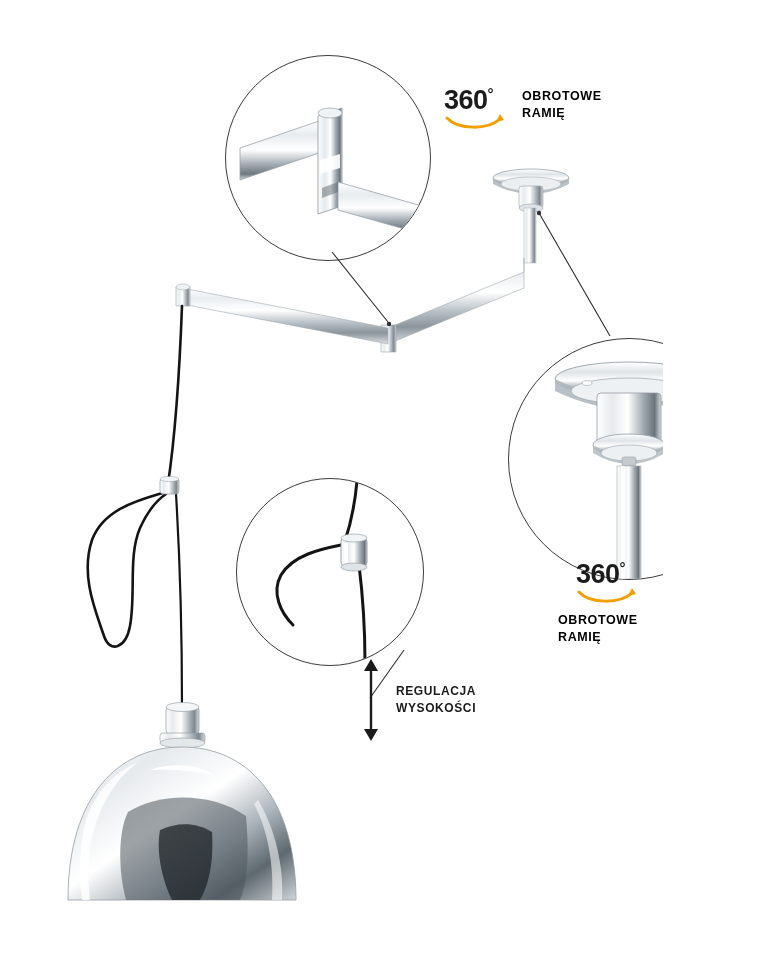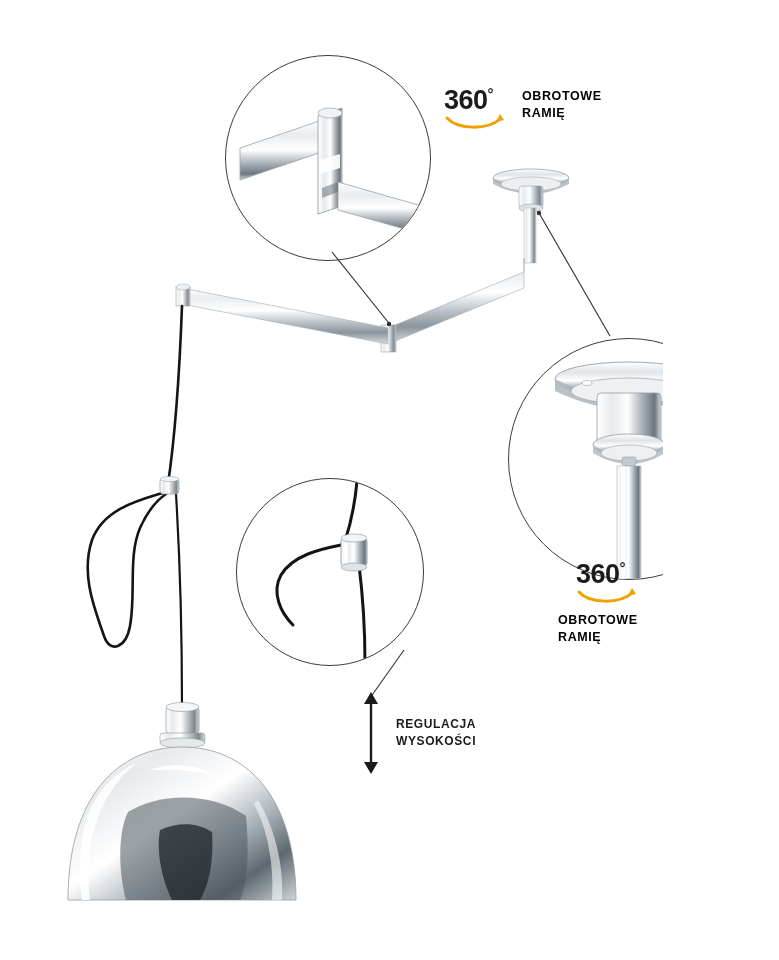--- a/index.html
+++ b/index.html
@@ -296,21 +296,21 @@
       <ellipse cx="117" cy="59" rx="13" ry="4" fill="#f1f4f6" stroke="#8e979e" stroke-width="0.6"></ellipse>
       <ellipse cx="117" cy="88" rx="13" ry="4" fill="#dfe4e8" stroke="#8e979e" stroke-width="0.6"></ellipse>
       <rect x="107" y="64" width="4" height="20" fill="#ffffff" opacity="0.9"></rect>
     </svg>
   </div>
 
   <svg class="abs" style="left:366px; top:648px;" width="40" height="56">
     <path d="M38,2 L4,50" stroke="#2e2e2e" stroke-width="1.1" fill="none"></path>
   </svg>
 
-  <div class="abs" style="left:360px; top:692px; display:flex; align-items:center; gap:14px;">
+  <div class="abs" style="left:360px; top:659px; display:flex; align-items:center; gap:14px;">
     <svg width="22" height="82">
       <path d="M11,6 L11,76" stroke="#1b1b1b" stroke-width="2.4" fill="none"></path>
       <path d="M11,0 L18,12 L4,12 Z" fill="#1b1b1b"></path>
       <path d="M11,82 L18,70 L4,70 Z" fill="#1b1b1b"></path>
     </svg>
     <div class="small-label">REGULACJA
 WYSOKOŚCI</div>
   </div>
 
 </div>

